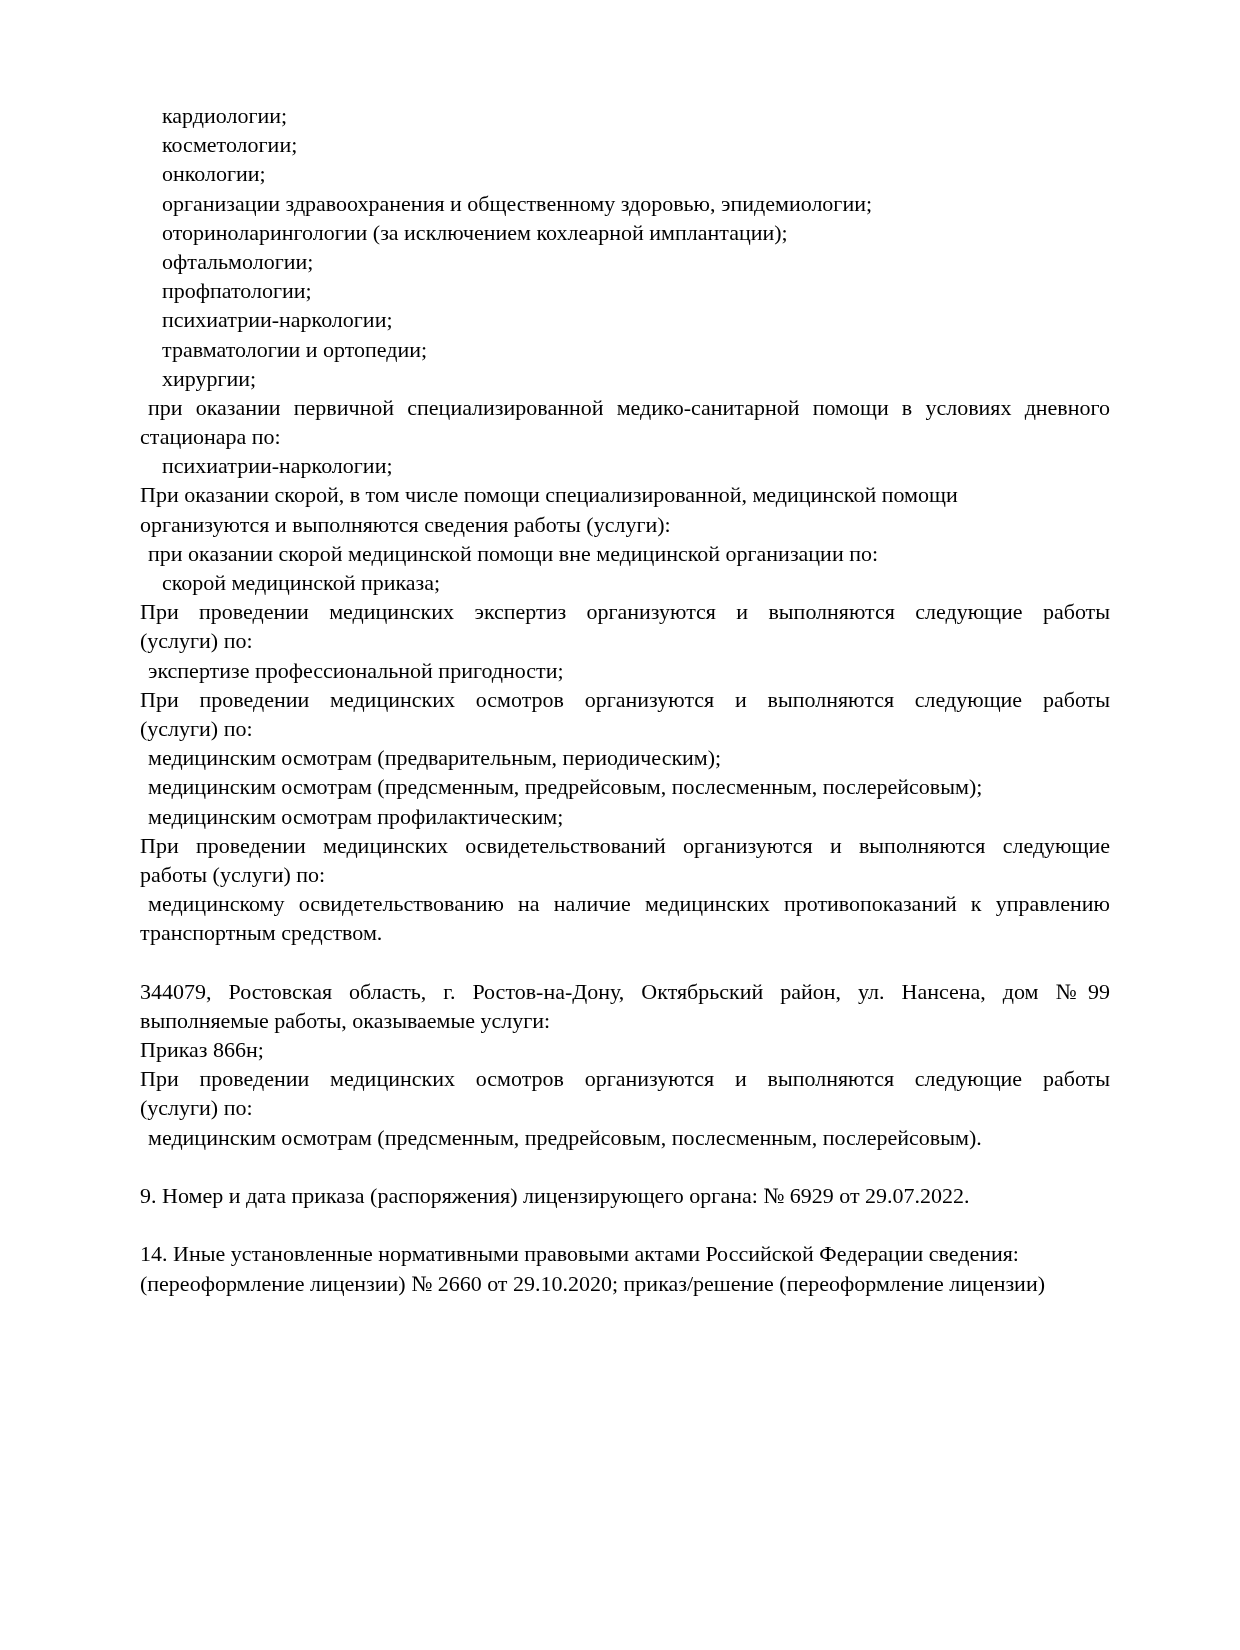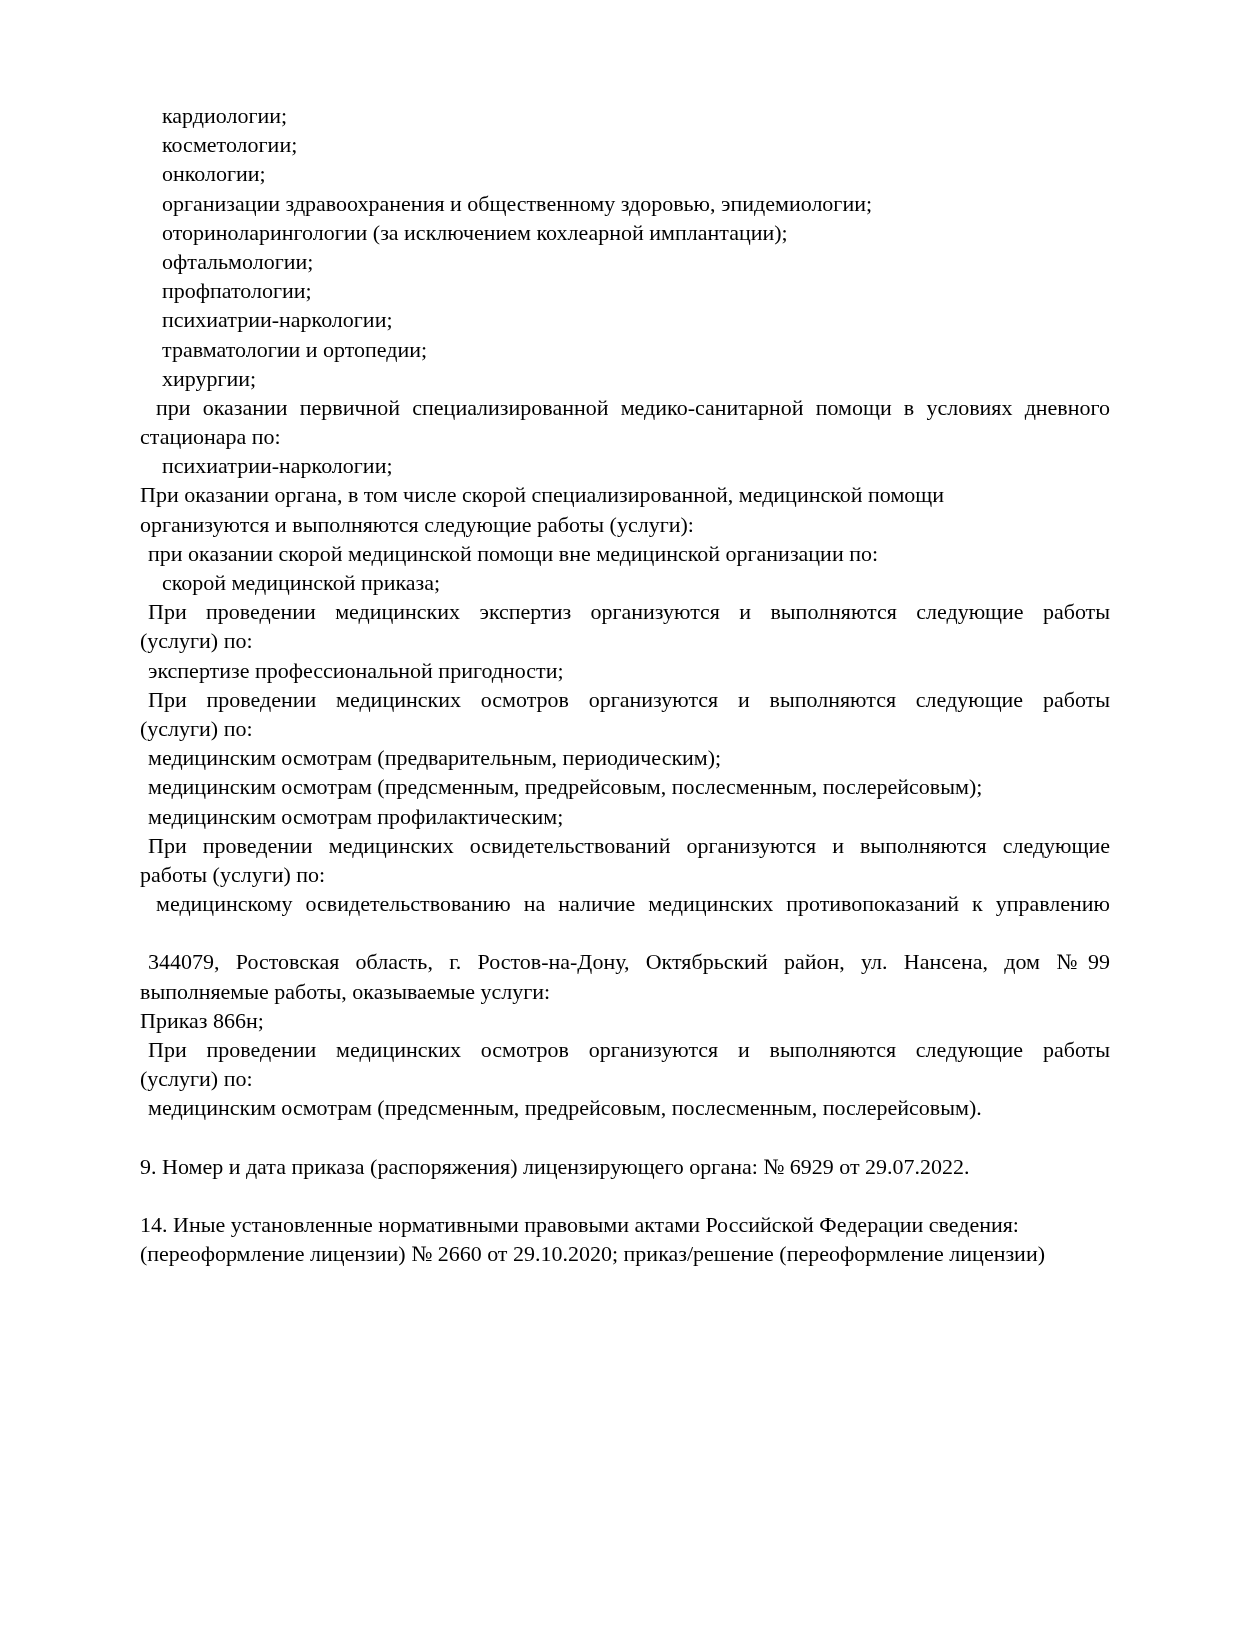--- a/index.html
+++ b/index.html
@@ -29,21 +29,20 @@
     height: 29.2px;
     white-space: nowrap;
   }
   .indent-1 { padding-left: 8px; }
   .indent-2 { padding-left: 22px; }
   .stretch {
     white-space: normal;
     text-align: justify;
     text-align-last: justify;
     overflow: hidden;
-    margin-left: 8px;
   }
   .blank { white-space: pre; }
 </style>
 </head>
 <body>
 
 <main class="page">
   <section class="doc">
       <div class="line indent-2">кардиологии;</div>
       <div class="line indent-2">косметологии;</div>
@@ -51,35 +50,36 @@
       <div class="line indent-2">организации здравоохранения и общественному здоровью, эпидемиологии;</div>
       <div class="line indent-2">оториноларингологии (за исключением кохлеарной имплантации);</div>
       <div class="line indent-2">офтальмологии;</div>
       <div class="line indent-2">профпатологии;</div>
       <div class="line indent-2">психиатрии-наркологии;</div>
       <div class="line indent-2">травматологии и ортопедии;</div>
       <div class="line indent-2">хирургии;</div>
       <div class="line indent-1 stretch">при оказании первичной специализированной медико-санитарной помощи в условиях дневного</div>
       <div class="line indent-0">стационара по:</div>
       <div class="line indent-2">психиатрии-наркологии;</div>
-      <div class="line indent-0">При оказании органа, в том числе скорой специализированной, медицинской помощи</div>
-      <div class="line indent-0">организуются и выполняются следующие работы (услуги):</div>
+      <div class="line indent-0">При оказании скорой, в том числе помощи специализированной, медицинской помощи</div>
+      <div class="line indent-0">организуются и выполняются сведения работы (услуги):</div>
       <div class="line indent-1">при оказании скорой медицинской помощи вне медицинской организации по:</div>
       <div class="line indent-2">скорой медицинской приказа;</div>
       <div class="line indent-0 stretch">При проведении медицинских экспертиз организуются и выполняются следующие работы</div>
       <div class="line indent-0">(услуги) по:</div>
       <div class="line indent-1">экспертизе профессиональной пригодности;</div>
       <div class="line indent-0 stretch">При проведении медицинских осмотров организуются и выполняются следующие работы</div>
       <div class="line indent-0">(услуги) по:</div>
       <div class="line indent-1">медицинским осмотрам (предварительным, периодическим);</div>
       <div class="line indent-1">медицинским осмотрам (предсменным, предрейсовым, послесменным, послерейсовым);</div>
       <div class="line indent-1">медицинским осмотрам профилактическим;</div>
       <div class="line indent-0 stretch">При проведении медицинских освидетельствований организуются и выполняются следующие</div>
       <div class="line indent-0">работы (услуги) по:</div>
       <div class="line indent-1 stretch">медицинскому освидетельствованию на наличие медицинских противопоказаний к управлению</div>
+      <div class="line indent-0">транспортным средством.</div>
       <div class="line blank">&nbsp;</div>
       <div class="line indent-0 stretch">344079, Ростовская область, г. Ростов-на-Дону, Октябрьский район, ул. Нансена, дом №99</div>
       <div class="line indent-0">выполняемые работы, оказываемые услуги:</div>
       <div class="line indent-0">Приказ 866н;</div>
       <div class="line indent-0 stretch">При проведении медицинских осмотров организуются и выполняются следующие работы</div>
       <div class="line indent-0">(услуги) по:</div>
       <div class="line indent-1">медицинским осмотрам (предсменным, предрейсовым, послесменным, послерейсовым).</div>
       <div class="line blank">&nbsp;</div>
       <div class="line indent-0">9. Номер и дата приказа (распоряжения) лицензирующего органа: № 6929 от 29.07.2022.</div>
       <div class="line blank">&nbsp;</div>

